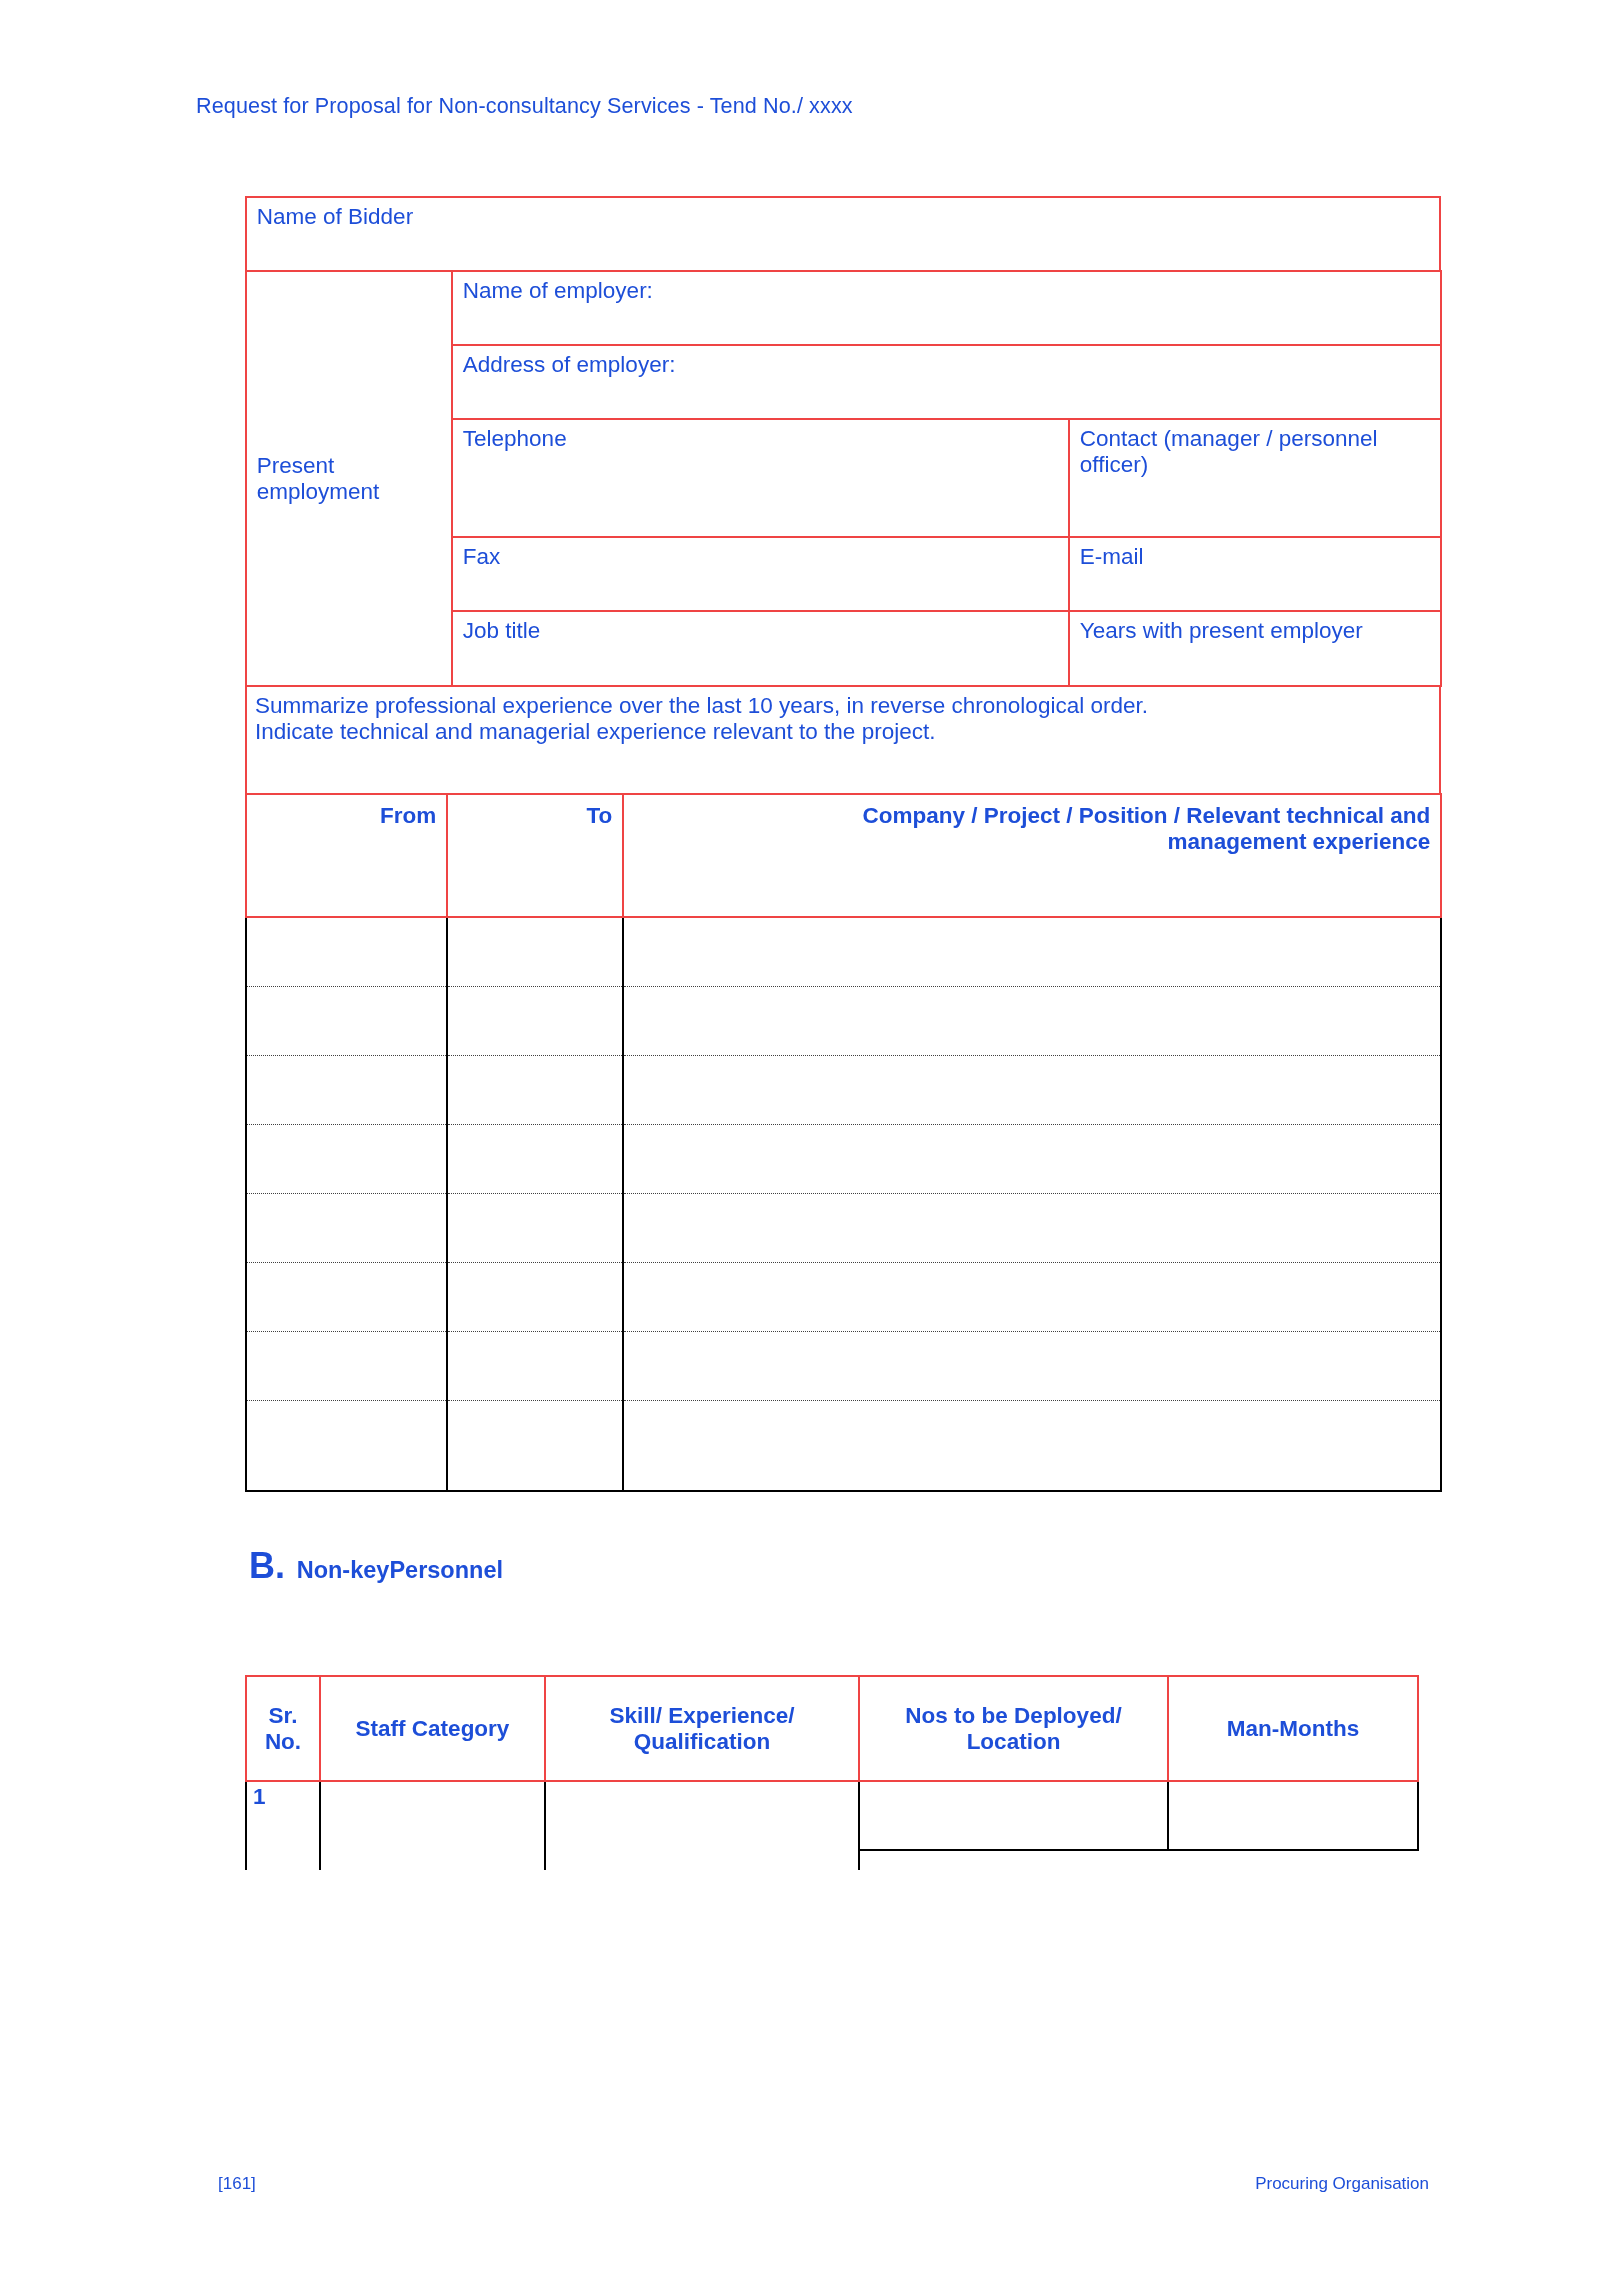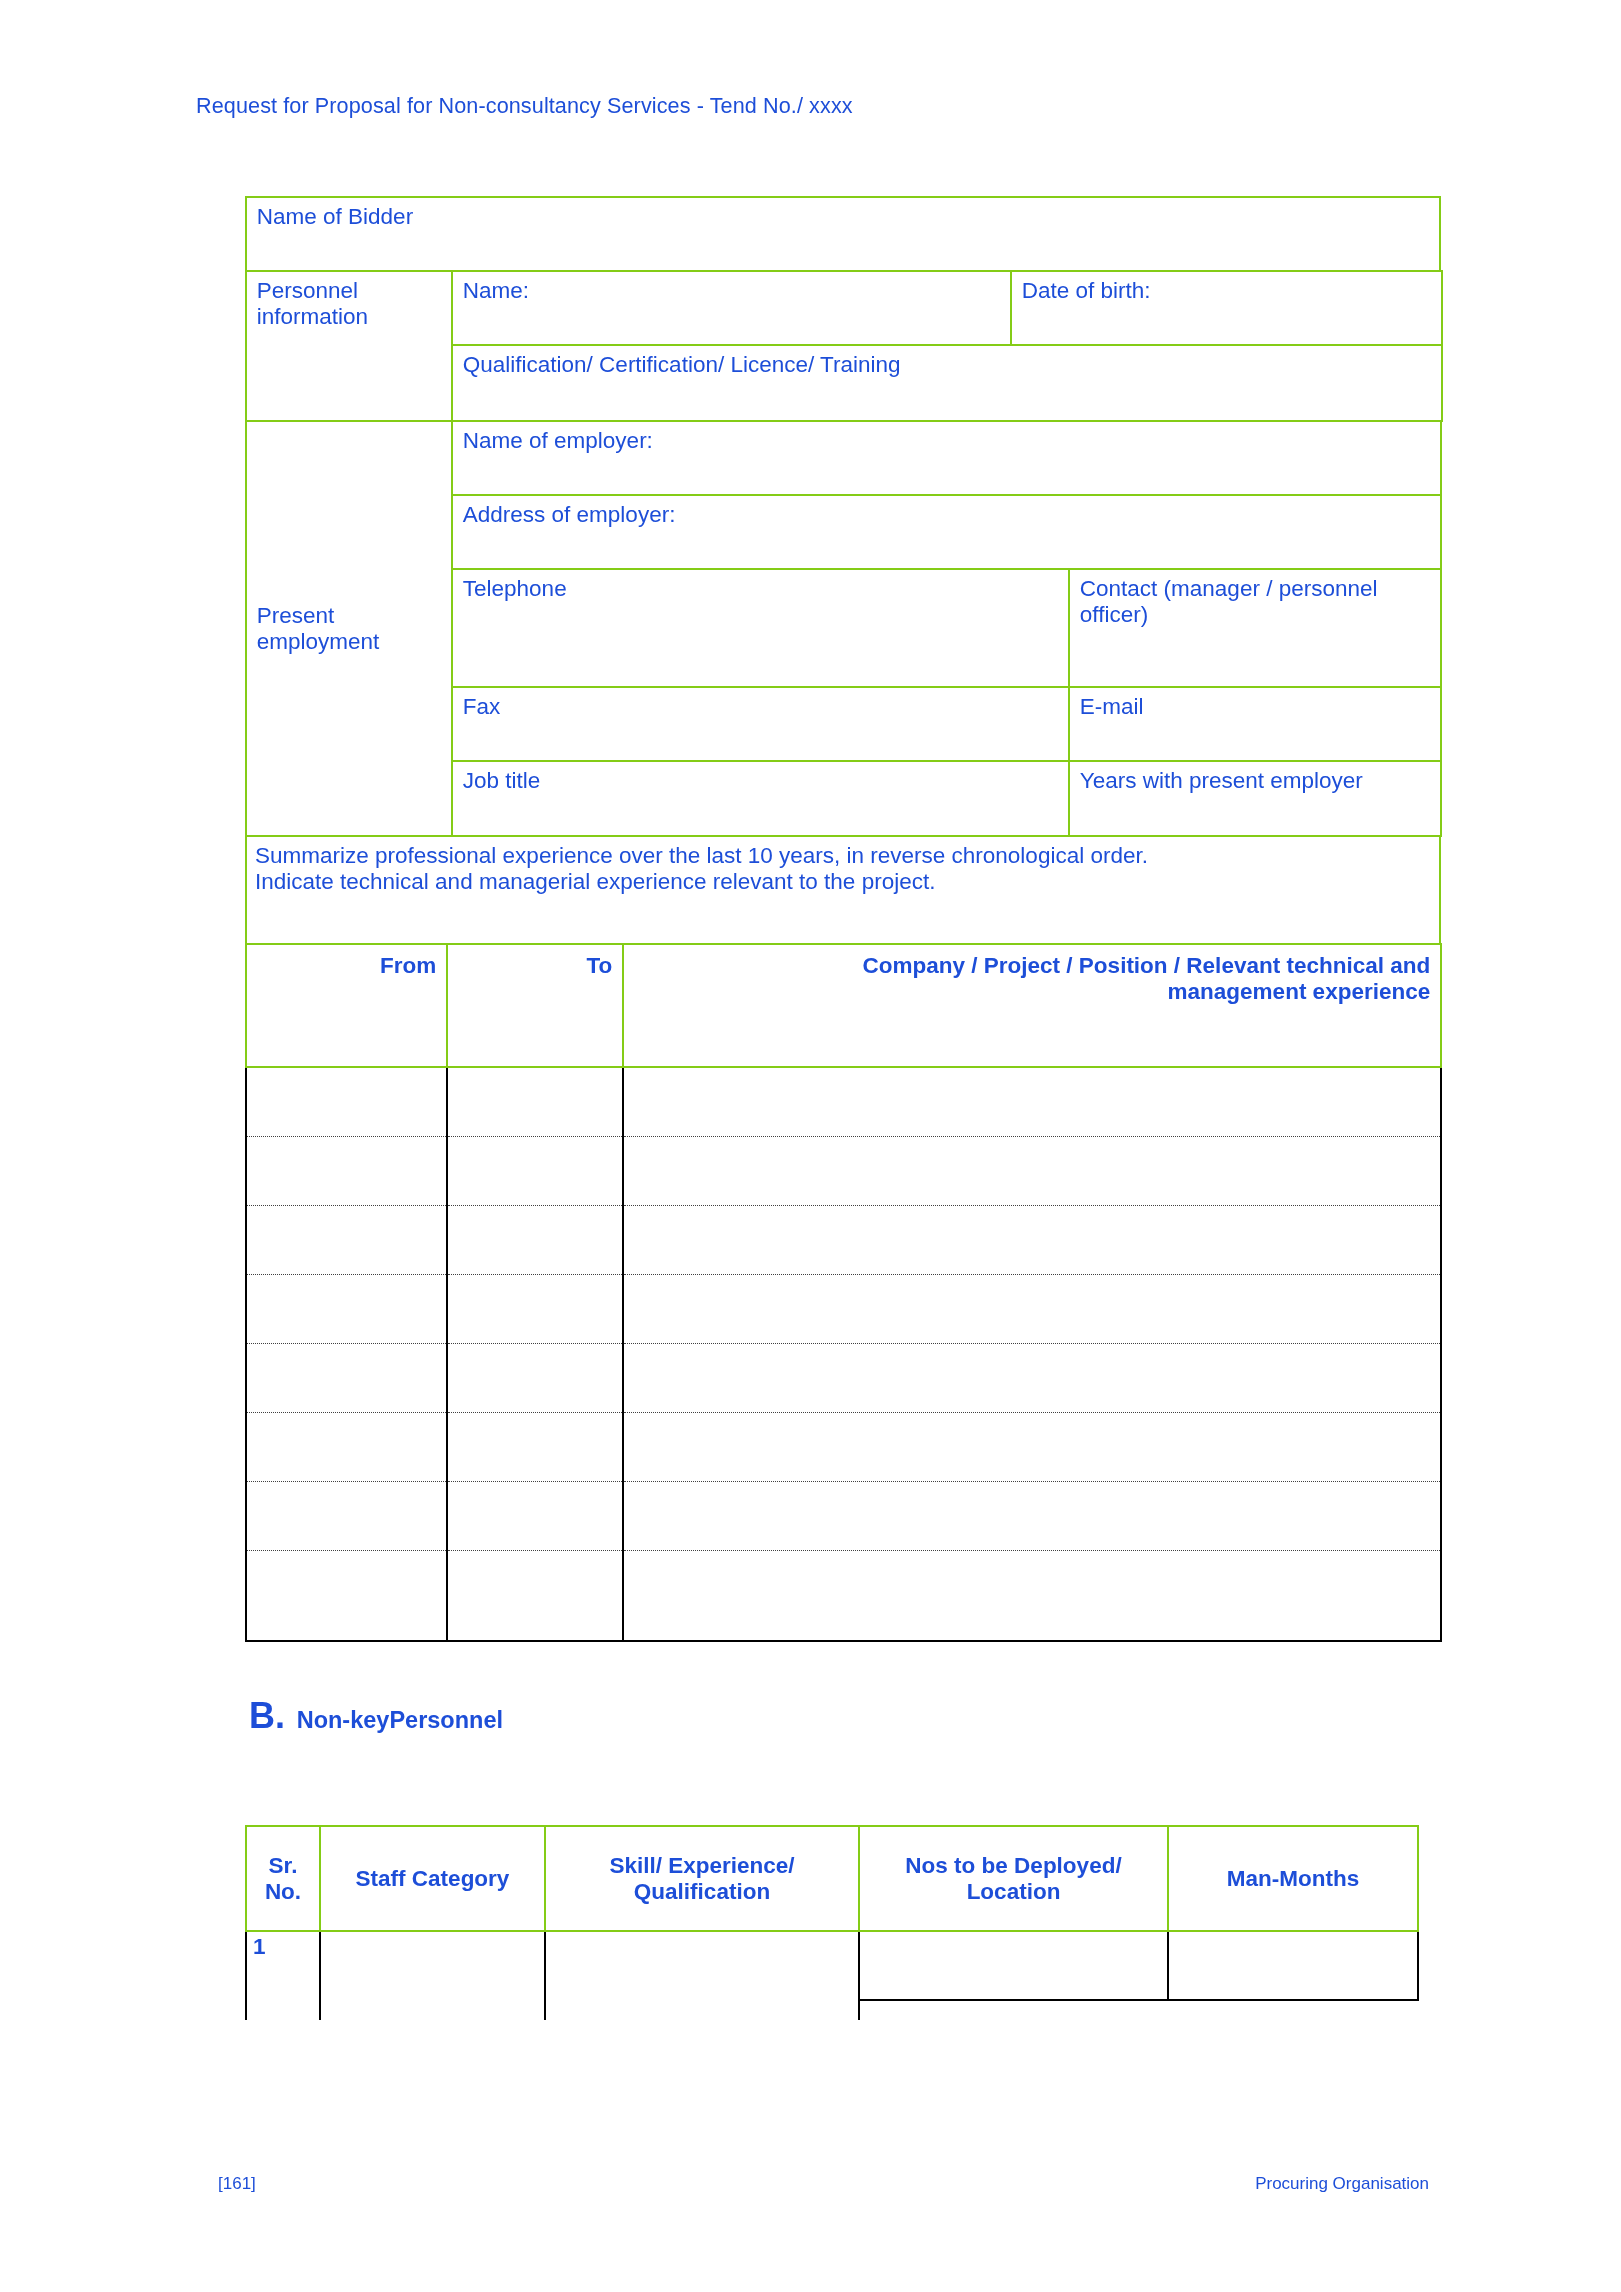--- a/index.html
+++ b/index.html
@@ -13,21 +13,21 @@
     overflow:hidden;
   }
   .doc-header {
     position:absolute; left:196px; top:93px;
     font-size:21.6px; letter-spacing:0.1px;
   }
   .content { position:absolute; left:245px; top:196px; width:1196px; }
 
   table { border-collapse:collapse; width:100%; table-layout:fixed; }
   td, th {
-    border:2px solid #84cc16;
+    border:2px solid #ef4444;
     vertical-align:top;
     padding:5.9px 9.8px;
     font-size:22.5px;
     font-weight:normal;
     text-align:left;
     overflow:hidden;
   }
   .stack { margin-top:-2px; }
 
   .tblA tr.rowA1 td { height:74px; }
@@ -99,37 +99,20 @@
   <div class="content">
 
     <table class="tblA">
       <tbody>
           <tr class="rowA1">
         <td>Name of Bidder</td>
       </tr>
     </tbody>
       </table>
 
-    <table class="tblB stack">
-      <colgroup>
-          <col style="width:206px">
-          <col style="width:559px">
-          <col style="width:431px">
-        </colgroup>
-      <tbody>
-          <tr class="rowB1">
-        <td rowspan="2">Personnel information</td>
-        <td>Name:</td>
-        <td>Date of birth:</td>
-      </tr>
-      <tr class="rowB2">
-        <td colspan="2">Qualification/ Certification/ Licence/ Training</td>
-      </tr>
-    </tbody>
-      </table>
 
     <table class="tblC stack">
       <colgroup>
           <col style="width:206px">
           <col style="width:617px">
           <col style="width:372px">
         </colgroup>
       <tbody>
           <tr class="rowC1">
         <td rowspan="5" class="label-mid">Present employment</td>

